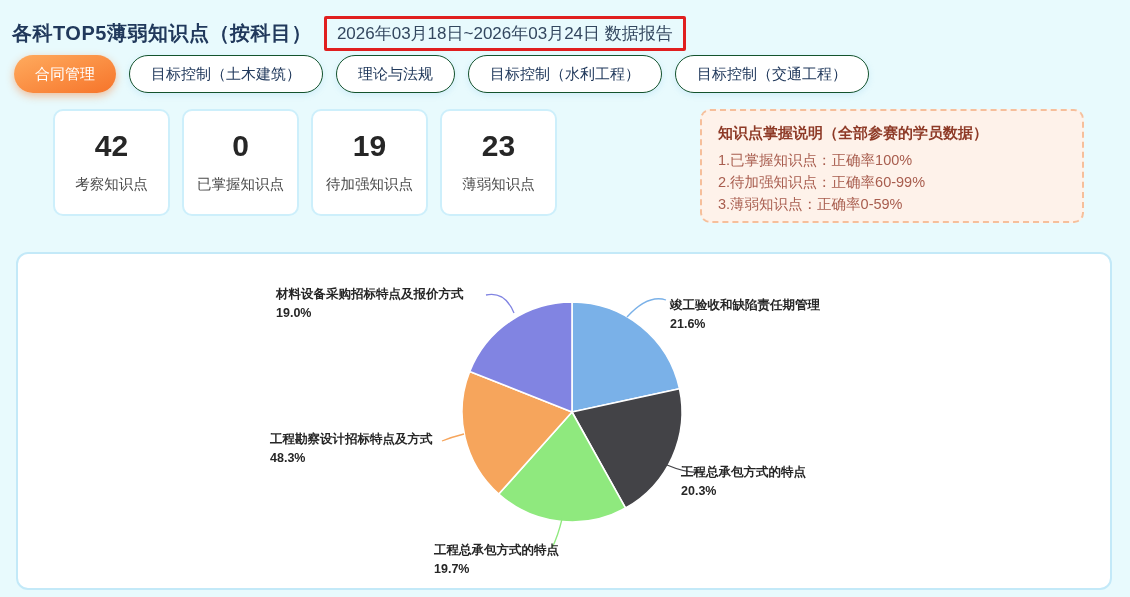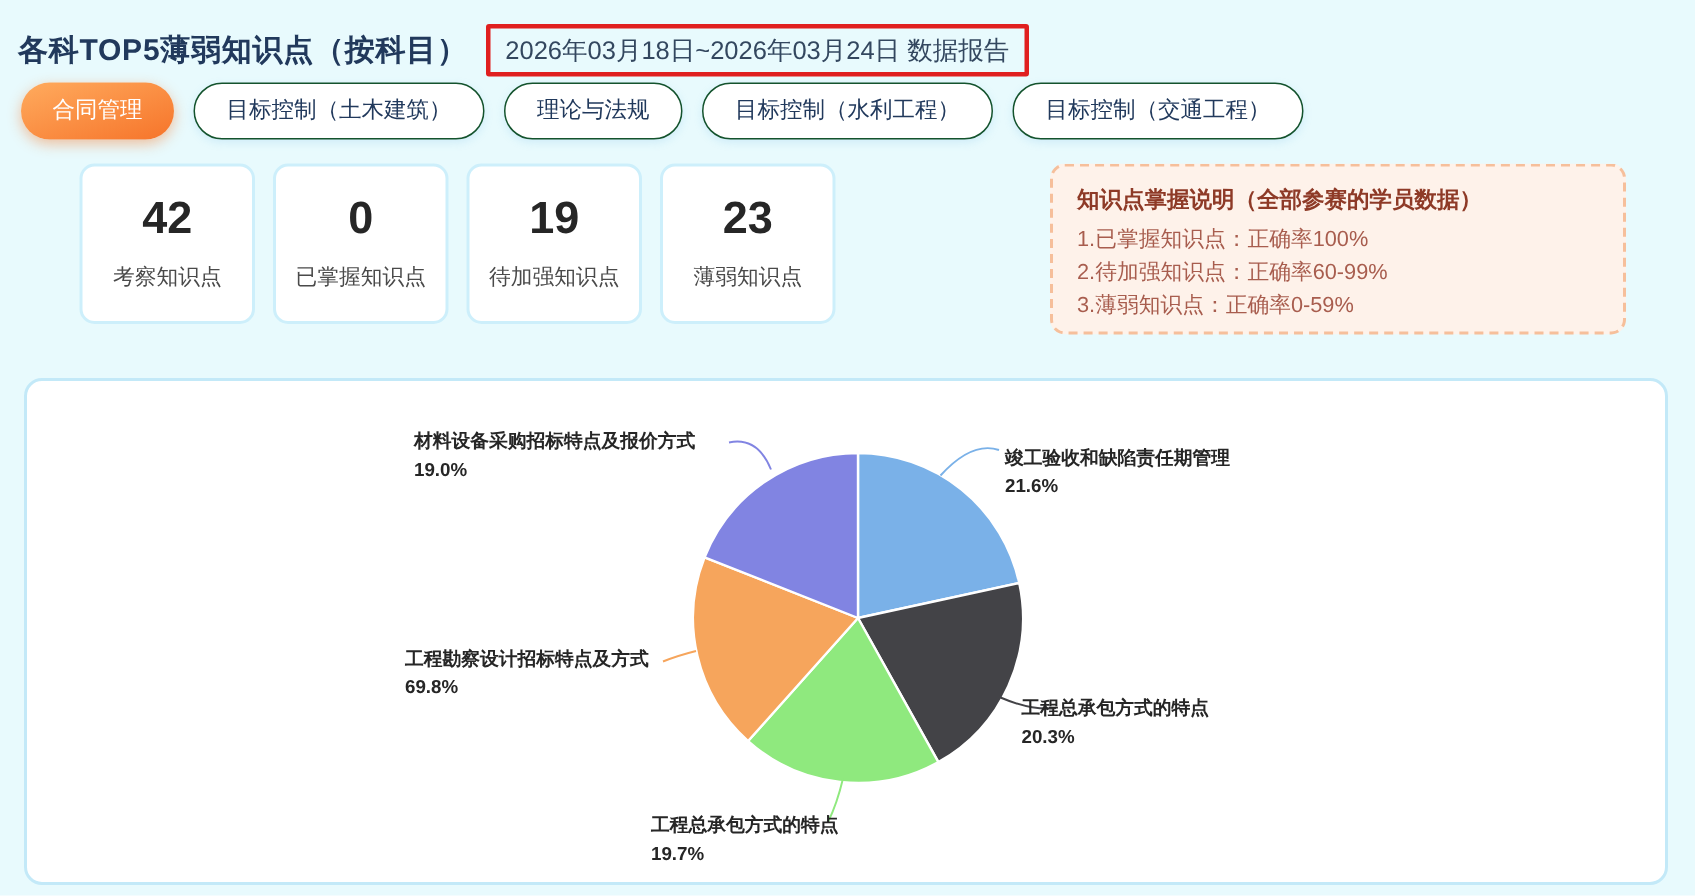--- a/index.html
+++ b/index.html
@@ -128,19 +128,19 @@
   <div class="plabel pl1">
     <div>工程总承包方式的特点</div>
     <div>20.3%</div>
   </div>
   <div class="plabel pl2">
     <div>工程总承包方式的特点</div>
     <div>19.7%</div>
   </div>
   <div class="plabel pl3">
     <div>工程勘察设计招标特点及方式</div>
-    <div>69.8%</div>
+    <div>48.3%</div>
   </div>
   <div class="plabel pl4">
     <div>材料设备采购招标特点及报价方式</div>
     <div>19.0%</div>
   </div>
 </div>
 
 </body></html>

